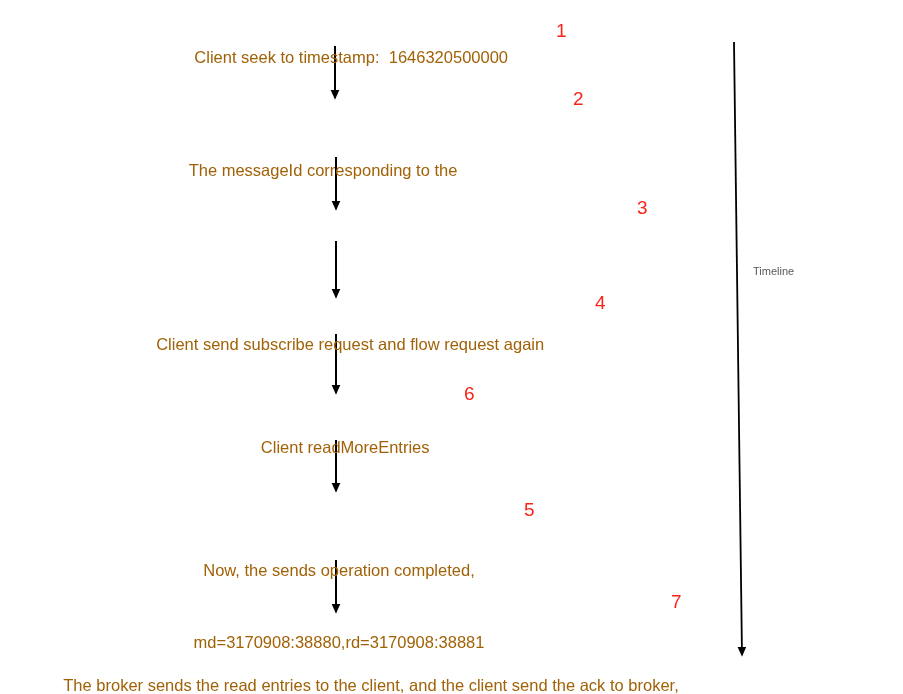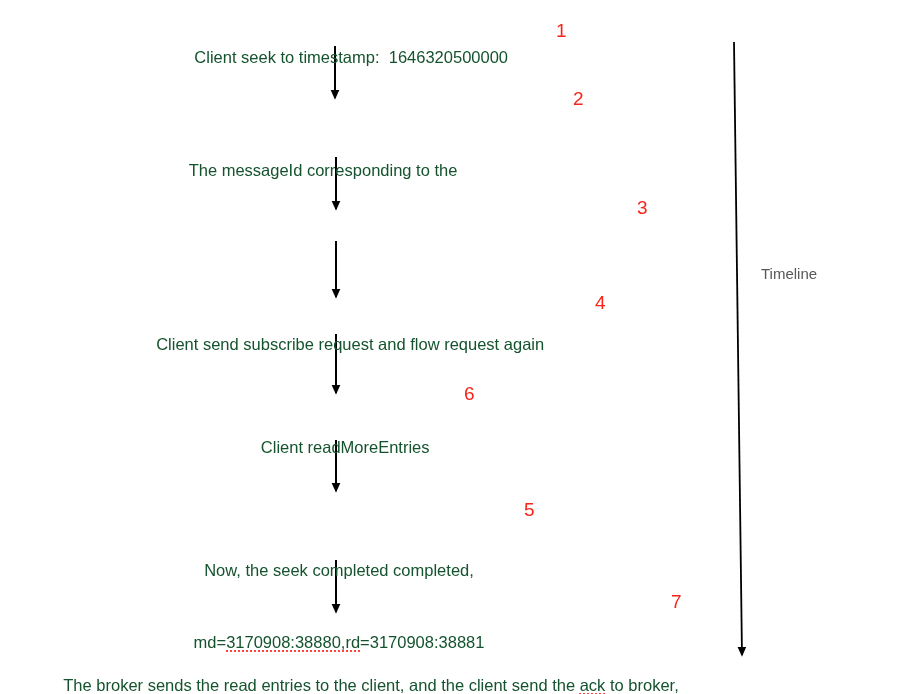--- a/index.html
+++ b/index.html
@@ -13,42 +13,40 @@
   }
   .overlay-svg {
     position: absolute;
     left: 0; top: 0;
     width: 903px; height: 694px;
     z-index: 0;
   }
   .step-text {
     position: absolute;
     z-index: 1;
-    color: #14532d;
+    color: #a16207;
     font-size: 16.5px;
     text-align: center;
     white-space: pre-wrap;
     line-height: 24px;
   }
   .step-number {
     position: absolute;
     z-index: 1;
     color: #fa2318;
     font-size: 19px;
     line-height: 22px;
   }
   .timeline-label {
     position: absolute;
     z-index: 1;
     color: #58585a;
-    font-size: 15px;
-    margin-left: 8px;
+    font-size: 11px;
   }
   .squiggle {
-    text-decoration: underline;
     text-decoration-style: dotted;
     text-decoration-color: #ff453a;
     text-decoration-thickness: 1.5px;
     text-underline-offset: 2px;
   }
   .tight { line-height: 23px; }
 </style>
 </head>
 <body>
 
@@ -85,21 +83,21 @@
     <span>Client send subscribe request and flow request again</span>
   </div>
   <div class="step-number" style="left:595px; top:292px;">4</div>
 
   <div class="step-text" style="left:186px; top:411px; width:300px;">
     <span>Client readMoreEntries</span>
   </div>
   <div class="step-number" style="left:464px; top:383px;">6</div>
 
   <div class="step-text" style="left:119px; top:510px; width:440px;">
-    <div><span>Now, the seek completed completed,</span></div>
+    <div><span>Now, the sends operation completed,</span></div>
     <div><span>md=</span><span class="squiggle">3170908:38880,rd</span><span>=3170908:38881</span></div>
   </div>
   <div class="step-number" style="left:524px; top:499px;">5</div>
 
   <div class="step-text tight" style="left:10px; top:628px; width:722px;">
     <div><span>The broker sends the read entries to the client, and the client send the </span><span class="squiggle">ack</span><span> to broker,</span></div>
     
   </div>
   <div class="step-number" style="left:671px; top:591px;">7</div>
 

